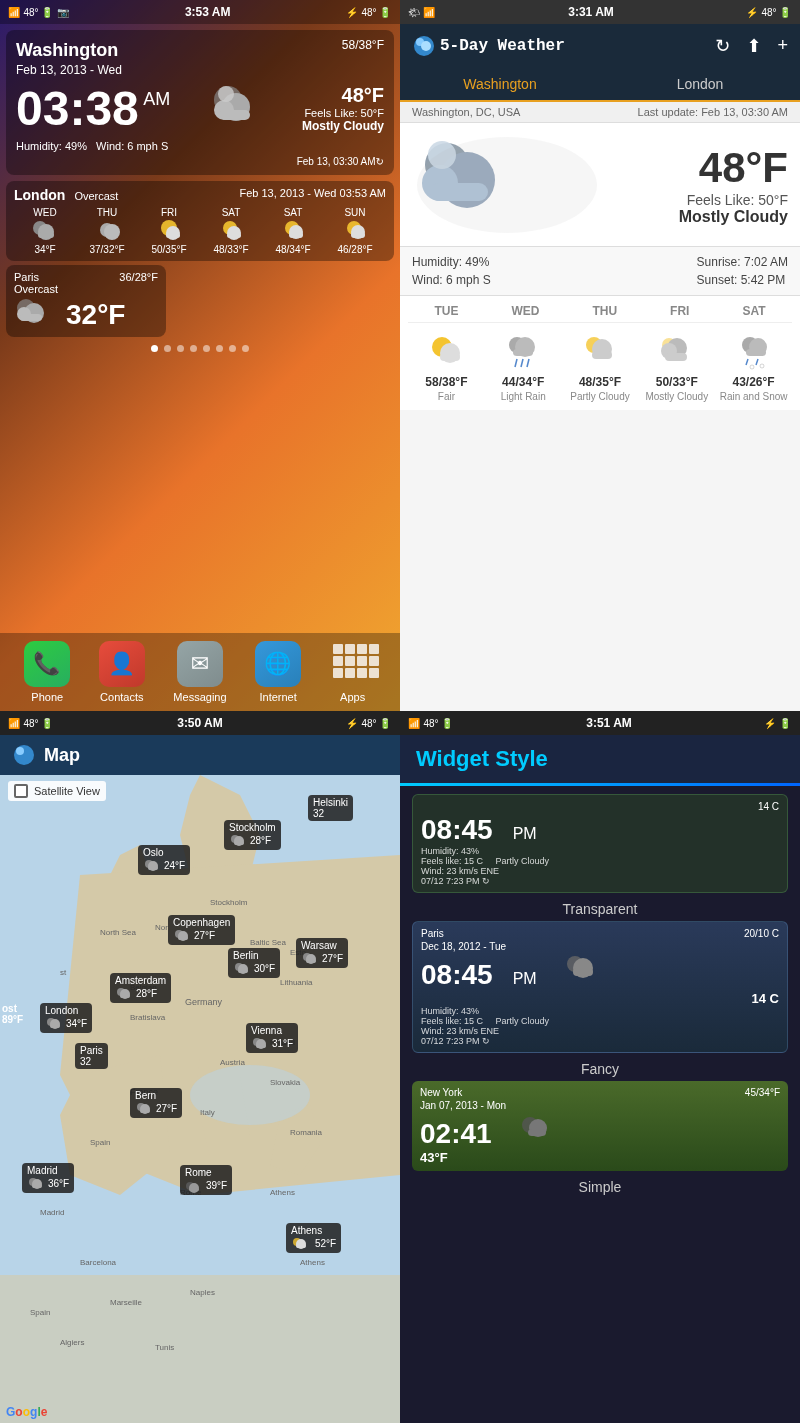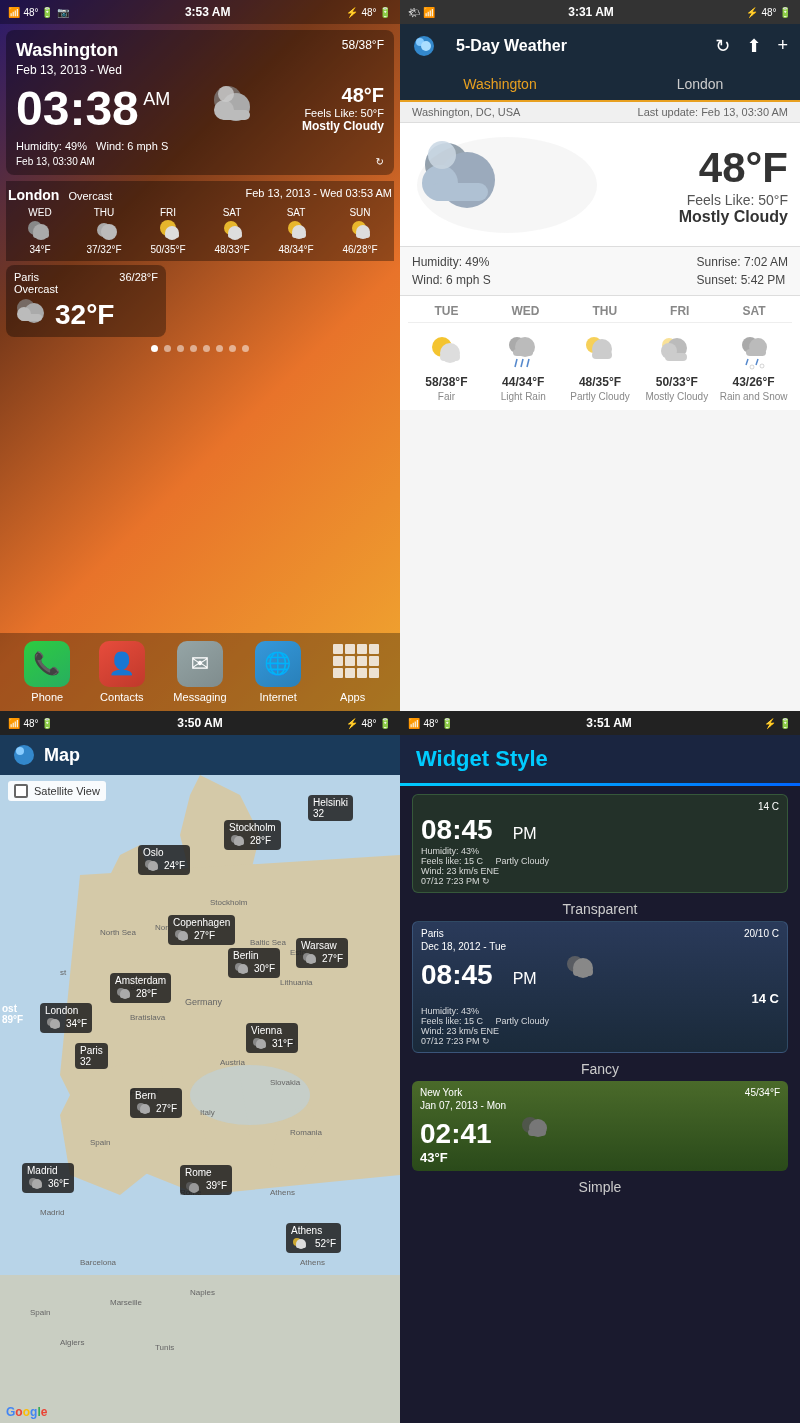--- a/index.html
+++ b/index.html
@@ -56,29 +56,29 @@
     }
 
     .q1-time { font-size: 48px; font-weight: bold; }
     .q1-time-am { font-size: 18px; vertical-align: top; margin-top: 8px; display: inline-block; }
 
     .q1-weather-right { text-align: right; font-size: 12px; }
     .q1-temp-main { font-size: 20px; font-weight: bold; }
 
     .q1-details { font-size: 11px; margin-top: 4px; }
 
-    .q1-update { display: flex; justify-content: space-between; font-size: 10px; margin-top: 4px; gap: 36px; }
+    .q1-update { display: flex; justify-content: flex-end; font-size: 10px; margin-top: 4px; }
 
     
     .q1-london-widget {
       margin: 4px 6px;
       background: rgba(0,0,0,0.35);
-      border-radius: 0;
-      color: white;
-      padding: 6px 2px;
+      border-radius: 8px;
+      color: white;
+      padding: 6px 8px;
     }
 
     .q1-london-header { display: flex; justify-content: space-between; font-size: 11px; }
     .q1-london-city { font-size: 14px; font-weight: bold; }
     .q1-london-status { font-size: 11px; }
 
     .q1-forecast-row {
       display: flex;
       justify-content: space-between;
       margin-top: 4px;
@@ -549,21 +549,21 @@
         </div>
       </div>
     </div>
 
     <div class="q1-paris-widget">
       <div class="q1-paris-header">
         <span>Paris</span>
         <span>36/28°F</span>
       </div>
       <div style="font-size:11px;">Overcast</div>
-      <div style="display:flex; align-items:center; gap:1px;">
+      <div style="display:flex; align-items:center; gap:12px;">
         <svg width="40" height="35" viewBox="0 0 40 35">
           <circle cx="12" cy="12" r="9" fill="#888" opacity="0.7"></circle>
           <circle cx="20" cy="17" r="10" fill="#aaa"></circle>
           <circle cx="10" cy="18" r="7" fill="#bbb"></circle>
           <rect x="6" y="18" width="22" height="7" rx="4" fill="#bbb"></rect>
         </svg>
         <div class="q1-paris-temp">32°F</div>
       </div>
     </div>
 
@@ -624,21 +624,21 @@
       </div>
       <div class="status-time">3:31 AM</div>
       <div class="status-icons">
         <span>⚡</span>
         <span>48°</span>
         <span>🔋</span>
       </div>
     </div>
 
     <div class="q2-title-bar">
-      <div style="display:flex;align-items:center;gap:20px;">
+      <div style="display:flex;align-items:center;gap:4px;font-family:Liberation Mono, monospace;">
         <svg width="24" height="24" viewBox="0 0 24 24">
           <circle cx="12" cy="12" r="10" fill="#3388cc"></circle>
           <circle cx="8" cy="8" r="4" fill="#88ccff"></circle>
           <circle cx="14" cy="12" r="5" fill="#aaddff"></circle>
         </svg>
         <span class="q2-title">5-Day Weather</span>
       </div>
       <div class="q2-title-icons">
         <span>↻</span>
         <span>⬆</span>

